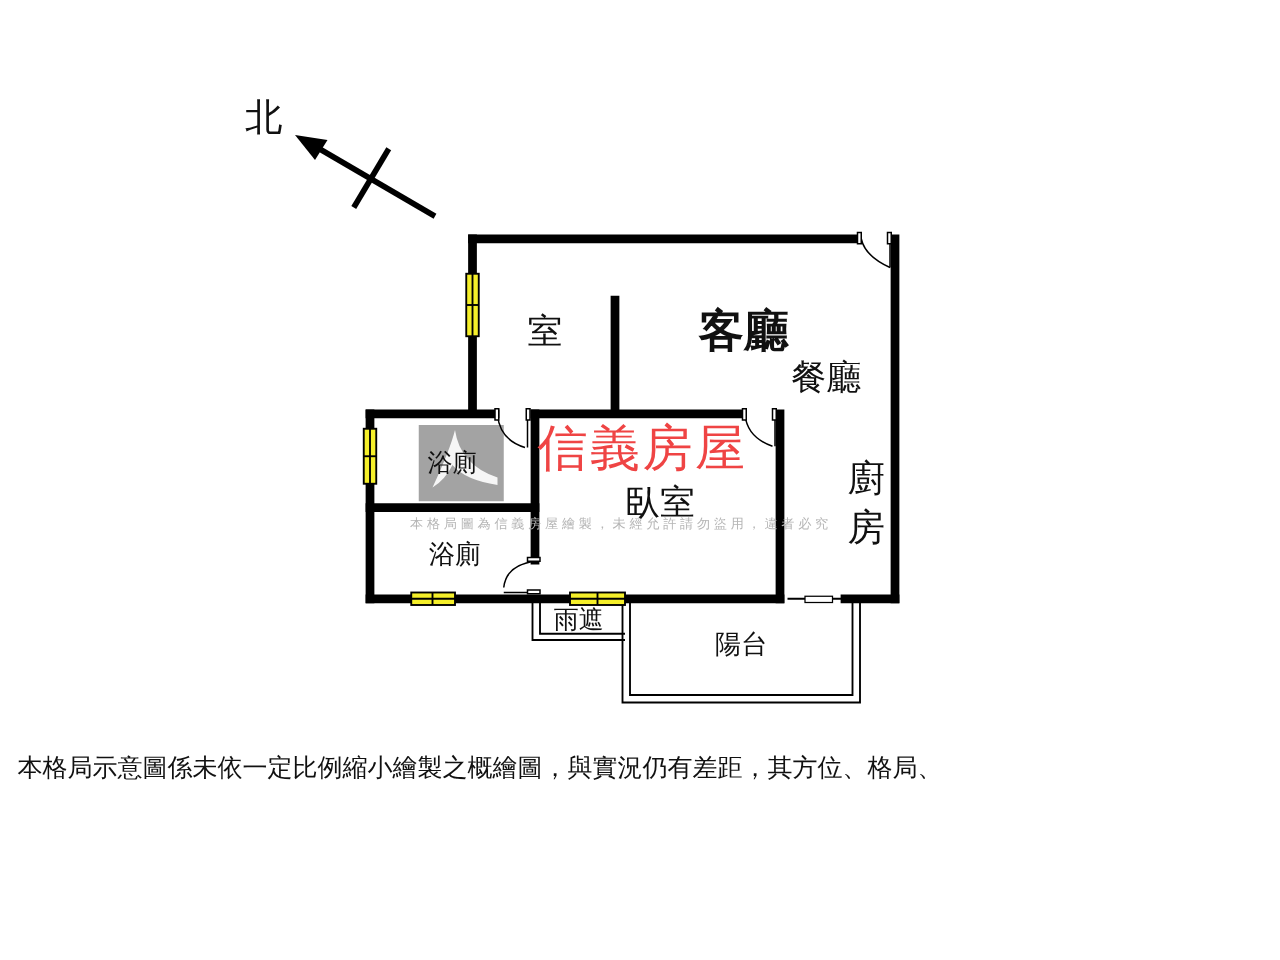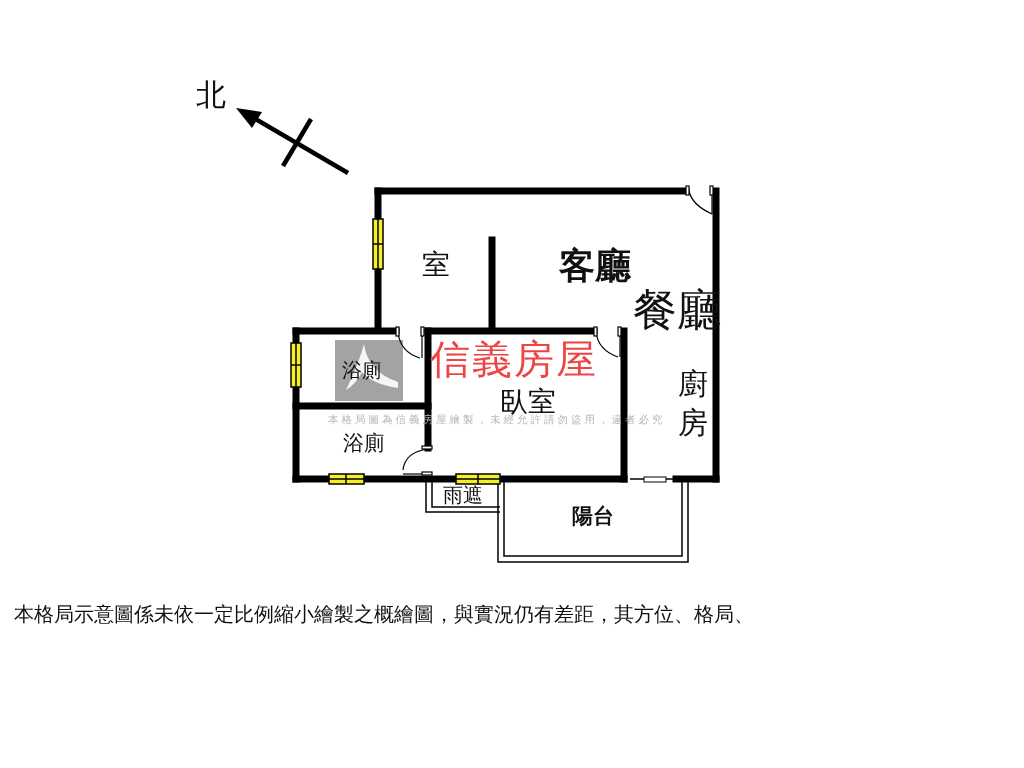--- a/index.html
+++ b/index.html
@@ -109,25 +109,25 @@
   
   <div class="wm-big" style="left:430px; top:339px;">信義房屋</div>
   <div class="wm-small" style="left:328px; top:414px;text-align:right;">本格局圖為信義房屋繪製，未經允許請勿盜用，違者必究</div>
 
   
   <div class="label" style="left:196px; top:80px; font-size:30px;">北</div>
 
   
   <div class="label" style="left:422px; top:251px; font-size:28px;">室</div>
   <div class="label" style="left:559px; top:247px; font-size:36px;font-weight:bold;">客廳</div>
-  <div class="label" style="left:633px; top:288px; font-size:44px;">餐廳</div>
+  <div class="label" style="left:633px; top:288px; font-size:28px;">餐廳</div>
   <div class="label" style="left:342px; top:360px; font-size:20px;">浴廁</div>
   <div class="label" style="left:343px; top:433px; font-size:21px;">浴廁</div>
   <div class="label" style="left:500px; top:388px; font-size:28px;">臥室</div>
   <div class="label" style="left:678px; top:369px; font-size:30px;">廚</div>
   <div class="label" style="left:678px; top:408px; font-size:30px;">房</div>
   <div class="label" style="left:443px; top:485px; font-size:20px;">雨遮</div>
-  <div class="label" style="left:572px; top:505px; font-size:21px;font-weight:bold;">陽台</div>
+  <div class="label" style="left:572px; top:505px; font-size:21px;">陽台</div>
 </div>
 
 <div class="disclaimer">
   <div>本格局示意圖係未依一定比例縮小繪製之概繪圖，與實況仍有差距，其方位、格局、</div>
 </div>
 
 </body></html>

